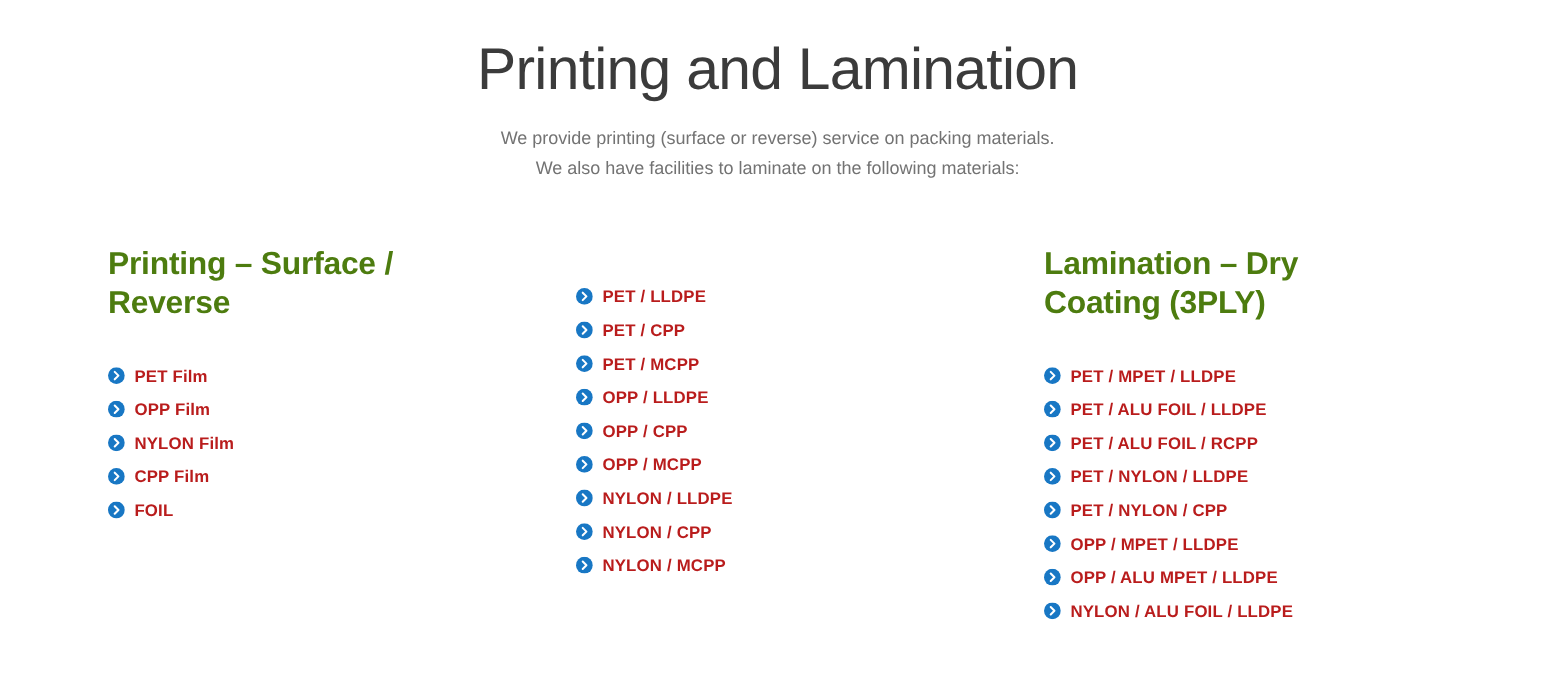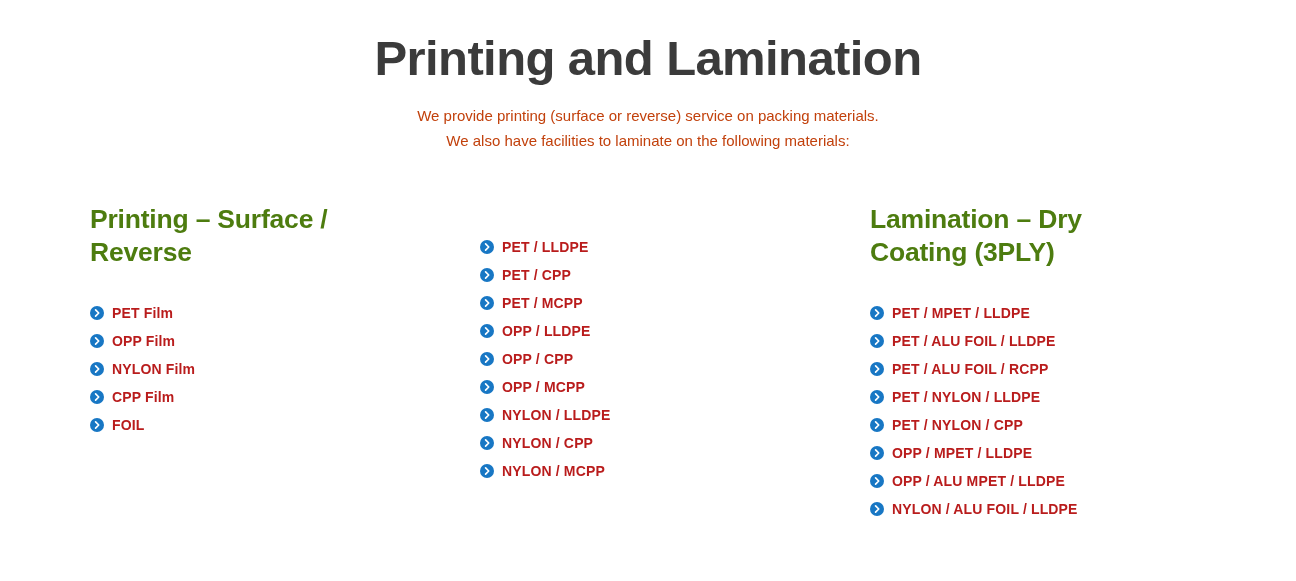--- a/index.html
+++ b/index.html
@@ -21,33 +21,33 @@
     position: relative;
   }
 
   
   .header {
     text-align: center;
     padding-top: 30px;
   }
   .page-title {
     font-size: 49px;
-    font-weight: 700;
+    font-weight: 400;
     letter-spacing: -0.6px;
     color: #3b3b3b;
     line-height: 1.18;
     margin: 0;
   }
   .subtitle-block {
     margin-top: 15px;
   }
   .subtitle-line {
     font-size: 15px;
     font-weight: 400;
-    color: #c2410c;
+    color: #737373;
     line-height: 25px;
     margin: 0;
   }
 
   
   .columns {
     position: absolute;
     top: 203px;
     left: 0;
     width: 1296px;

